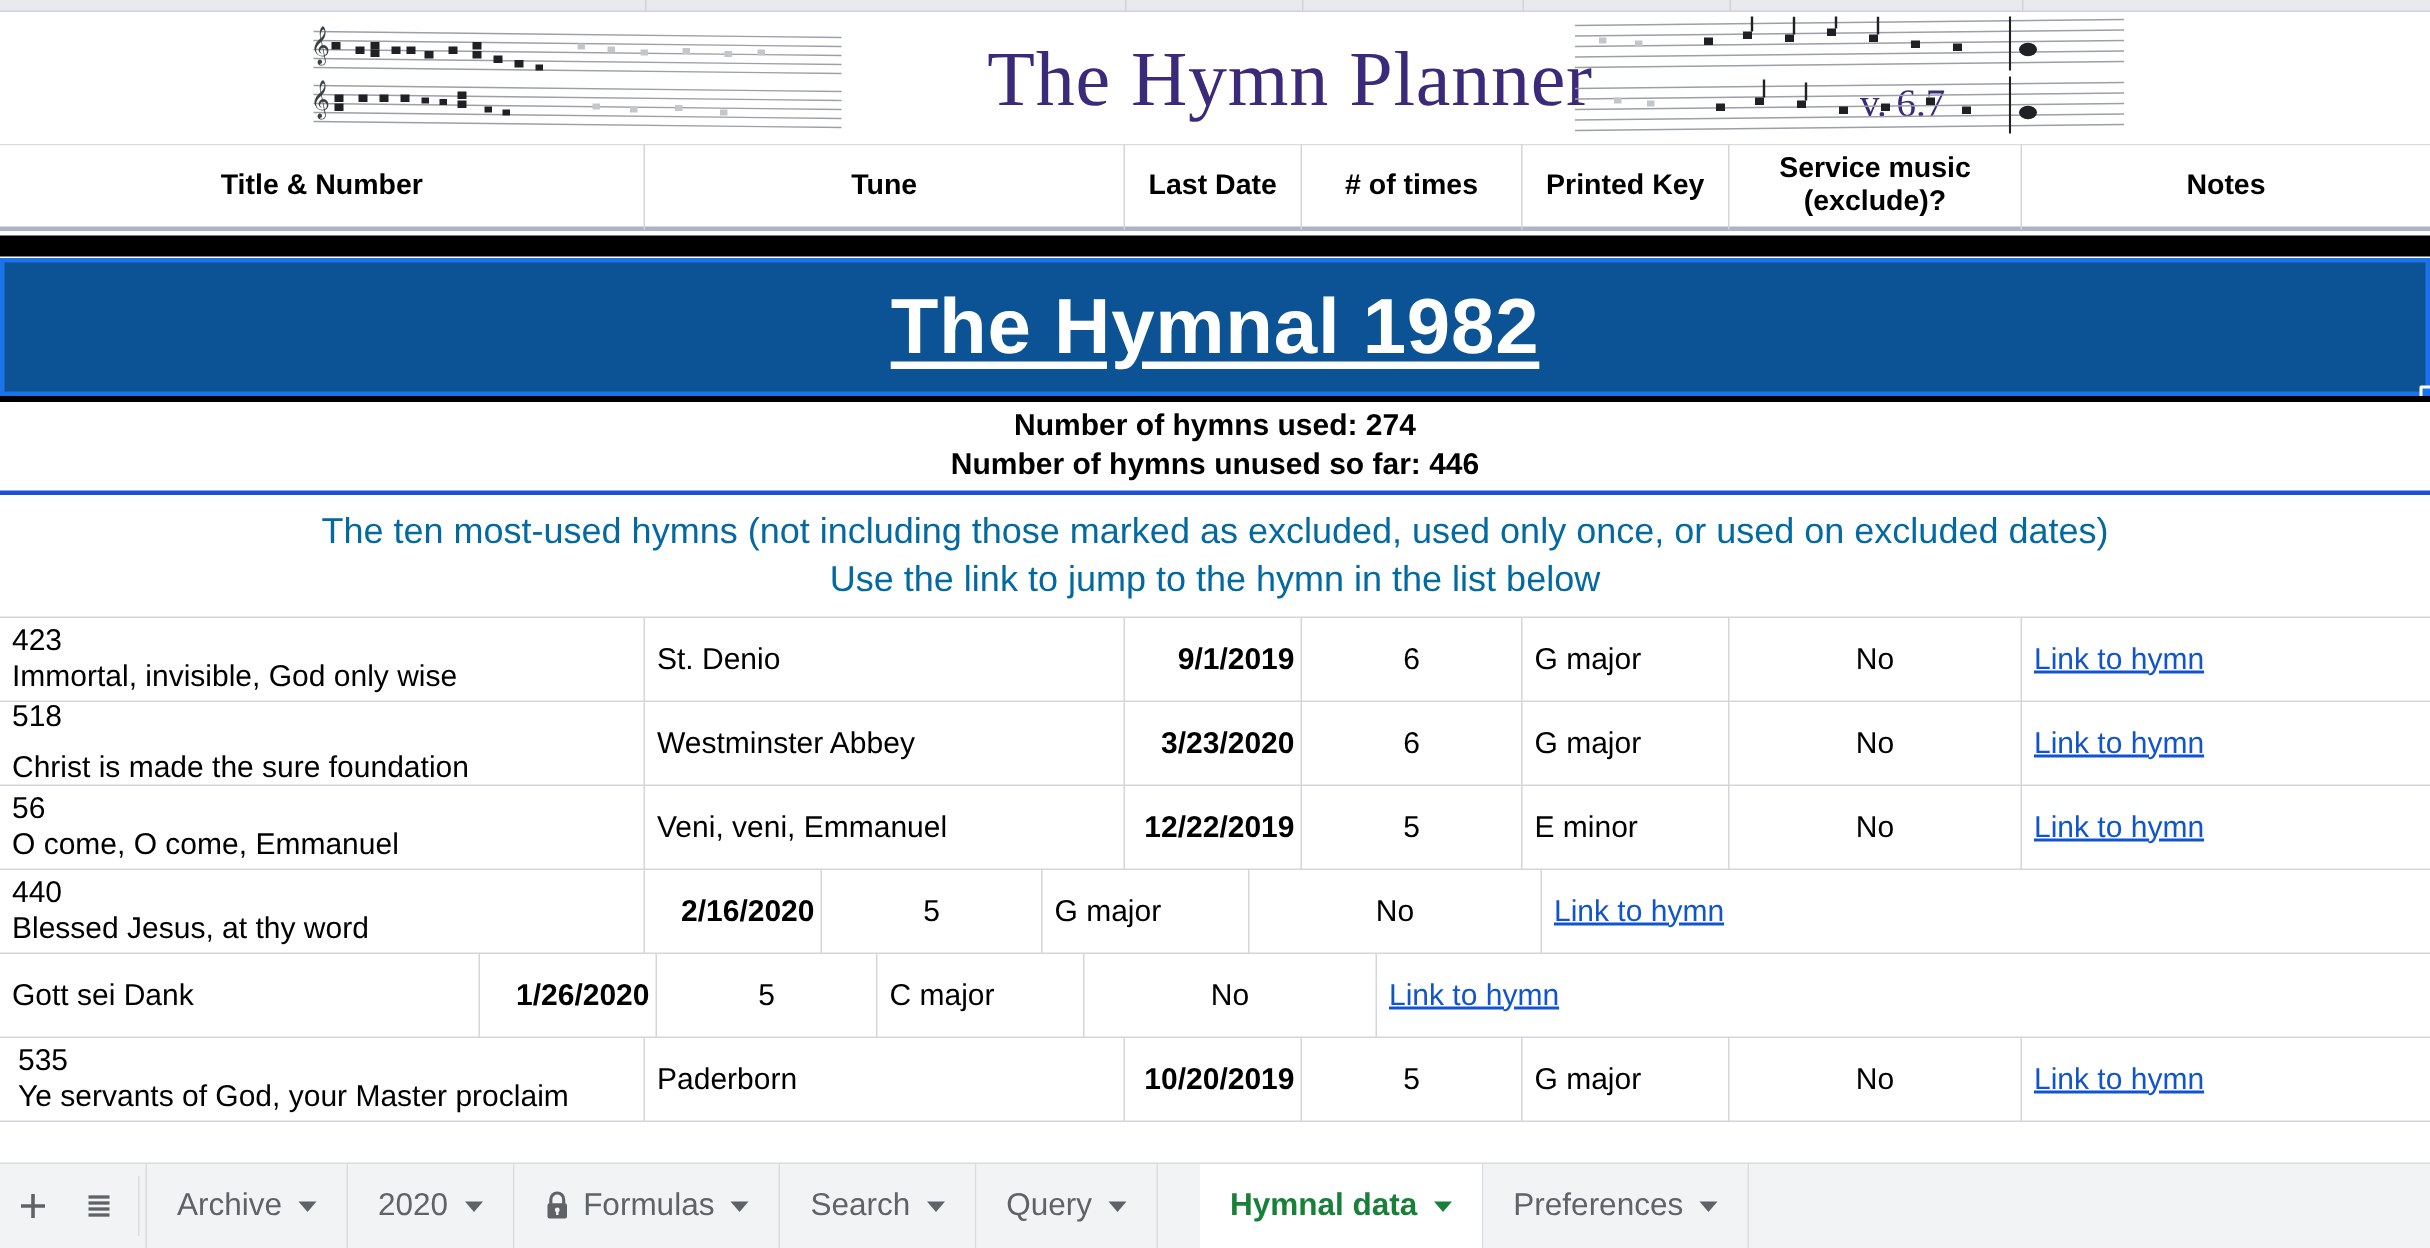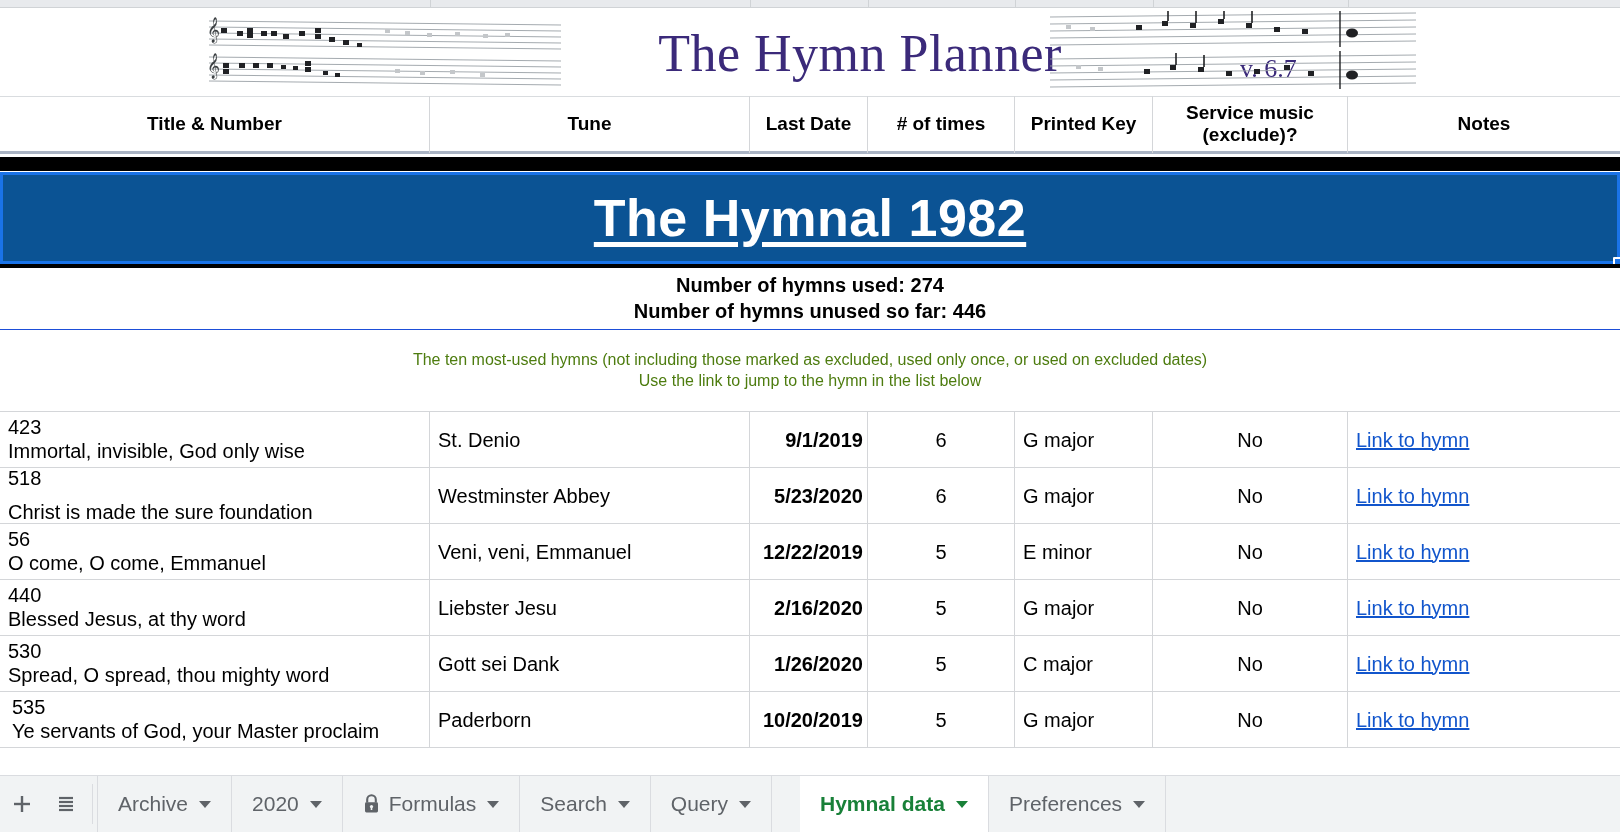--- a/index.html
+++ b/index.html
@@ -86,32 +86,32 @@
   .banner-under {
     position: absolute; top: 264px; left: 0; width: 1620px; height: 4px;
     background: #000000;
   }
 
   
   .counts {
     position: absolute; top: 268px; left: 0; width: 1620px; height: 62px;
     background: #ffffff;
     display: flex; flex-direction: column; align-items: center; justify-content: center;
-    border-bottom: 1px solid #1d4ed8;
+    border-bottom: 3px solid #1d4ed8;
   }
   .counts div { font-size: 20px; font-weight: bold; color: #000; line-height: 1.28; }
 
   
   .descrip {
     position: absolute; top: 330px; left: 0; width: 1620px; height: 82px;
     background: #ffffff;
     display: flex; flex-direction: column; align-items: center; justify-content: center;
     border-bottom: 1px solid #d4d6d9;
   }
-  .descrip div { font-size: 16px; color: #4d7c0f; line-height: 1.3; }
+  .descrip div { font-size: 24px; color: #0369a1; line-height: 1.3; }
 
   
   .table { position: absolute; top: 412px; left: 0; width: 1620px; }
   .row { display: flex; height: 56px; border-bottom: 1px solid #d4d6d9; background:#fff; }
   .cell {
     height: 56px; border-right: 1px solid #d4d6d9;
     font-size: 20px; color: #000; padding: 0 8px;
     display: flex; align-items: center;
   }
   .cell:last-child { border-right: none; }
@@ -333,21 +333,21 @@
       <div class="cell c-notes" style="width: 272px;">
         <span class="hymn-link">Link to hymn</span>
       </div>
     </div>
     <div class="row">
       <div class="cell c-title" style="width: 430px; gap: 10px;">
         <span class="num">518</span>
         <span class="ttl">Christ is made the sure foundation</span>
       </div>
       <div class="cell c-tune" style="width: 320px;">Westminster Abbey</div>
-      <div class="cell c-date" style="width: 118px;">5/23/2020</div>
+      <div class="cell c-date" style="width: 118px;">3/23/2020</div>
       <div class="cell c-num" style="width: 147px;">6</div>
       <div class="cell c-key" style="width: 138px;">G major</div>
       <div class="cell c-svc" style="width: 195px;">No</div>
       <div class="cell c-notes" style="width: 272px;">
         <span class="hymn-link">Link to hymn</span>
       </div>
     </div>
     <div class="row">
       <div class="cell c-title" style="width: 430px;">
         <span class="num">56</span>
@@ -360,34 +360,29 @@
       <div class="cell c-svc" style="width: 195px;">No</div>
       <div class="cell c-notes" style="width: 272px;">
         <span class="hymn-link">Link to hymn</span>
       </div>
     </div>
     <div class="row">
       <div class="cell c-title" style="width: 430px;">
         <span class="num">440</span>
         <span class="ttl">Blessed Jesus, at thy word</span>
       </div>
-      <div class="cell c-tune" style="width: 320px;">Liebster Jesu</div>
       <div class="cell c-date" style="width: 118px;">2/16/2020</div>
       <div class="cell c-num" style="width: 147px;">5</div>
       <div class="cell c-key" style="width: 138px;">G major</div>
       <div class="cell c-svc" style="width: 195px;">No</div>
       <div class="cell c-notes" style="width: 272px;">
         <span class="hymn-link">Link to hymn</span>
       </div>
     </div>
     <div class="row">
-      <div class="cell c-title" style="width: 430px;">
-        <span class="num">530</span>
-        <span class="ttl">Spread, O spread, thou mighty word</span>
-      </div>
       <div class="cell c-tune" style="width: 320px;">Gott sei Dank</div>
       <div class="cell c-date" style="width: 118px;">1/26/2020</div>
       <div class="cell c-num" style="width: 147px;">5</div>
       <div class="cell c-key" style="width: 138px;">C major</div>
       <div class="cell c-svc" style="width: 195px;">No</div>
       <div class="cell c-notes" style="width: 272px;">
         <span class="hymn-link">Link to hymn</span>
       </div>
     </div>
     <div class="row">

